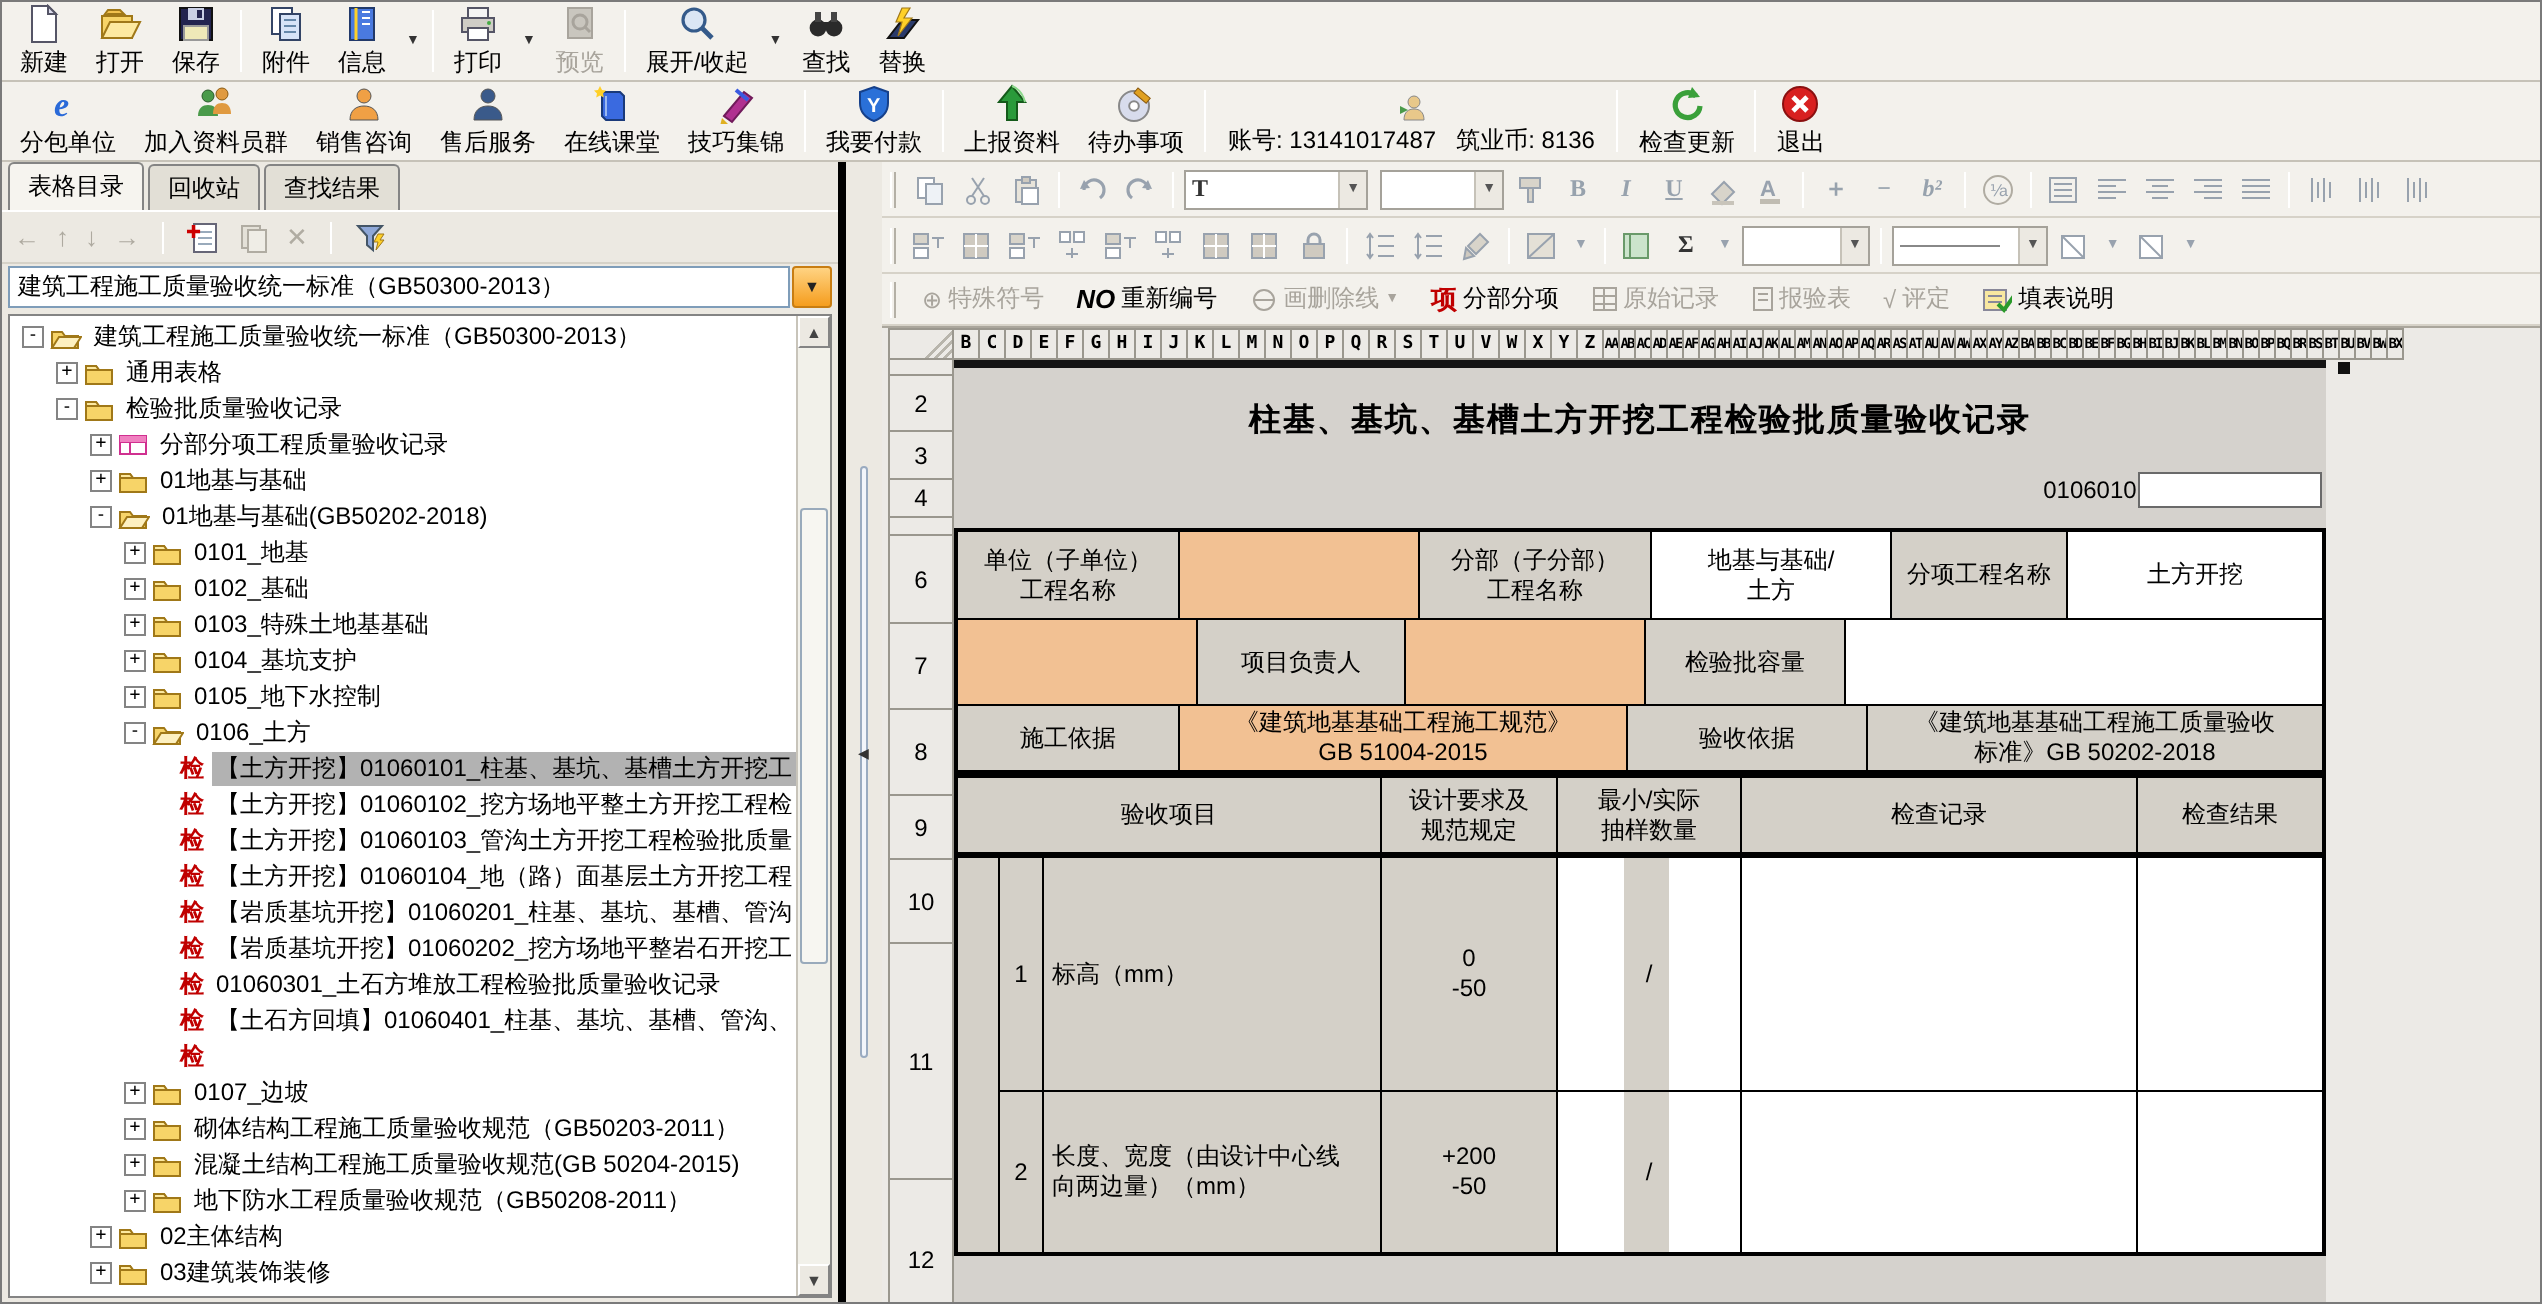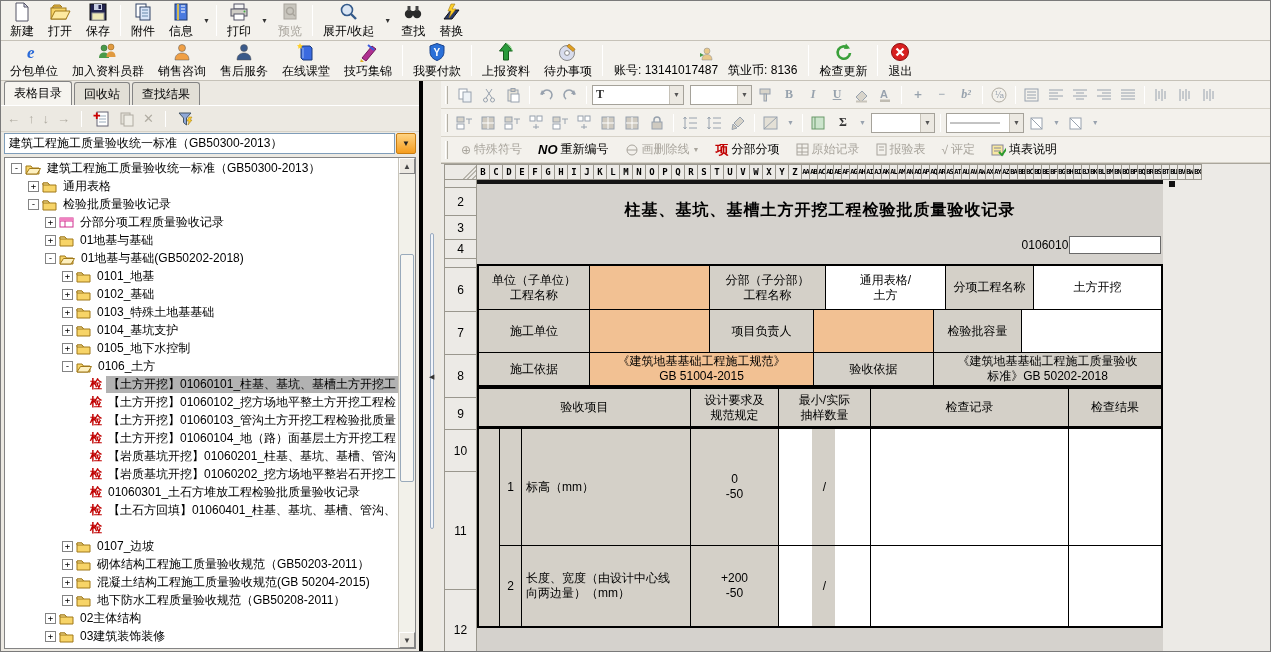--- a/index.html
+++ b/index.html
@@ -1082,31 +1082,30 @@
             </div>
             <div id="gap5"></div>
 
             <div class="ftable">
               <div class="frow" style="height:44px">
                 <div class="c cg" style="width:111px">单位（子单位）
 工程名称</div>
                 <div class="c co" style="width:120px"></div>
                 <div class="c cg" style="width:116px">分部（子分部）
 工程名称</div>
-                <div class="c cw" style="width:120px">通用表格/
+                <div class="c cw" style="width:120px">地基与基础/
 土方</div>
                 <div class="c cg" style="width:88px">分项工程名称</div>
                 <div class="c cw" style="flex:1">土方开挖</div>
               </div>
               <div class="frow" style="height:43px">
-                <div class="c cg" style="width:111px">施工单位</div>
                 <div class="c co" style="width:120px"></div>
                 <div class="c cg" style="width:104px">项目负责人</div>
                 <div class="c co" style="width:120px"></div>
-                <div class="c cg" style="width:88px">检验批容量</div>
+                <div class="c cg" style="width:100px">检验批容量</div>
                 <div class="c cw" style="flex:1"></div>
               </div>
               <div class="frow" style="height:32px">
                 <div class="c cg" style="width:111px">施工依据</div>
                 <div class="c co" style="width:224px">《建筑地基基础工程施工规范》
 GB 51004-2015</div>
                 <div class="c cg" style="width:120px">验收依据</div>
                 <div class="c cg" style="flex:1">《建筑地基基础工程施工质量验收
 标准》GB 50202-2018</div>
               </div>

